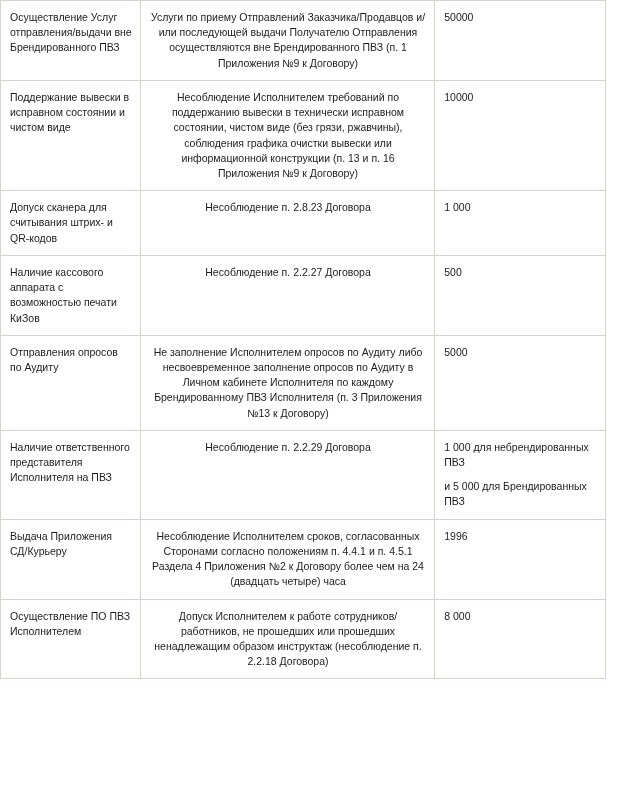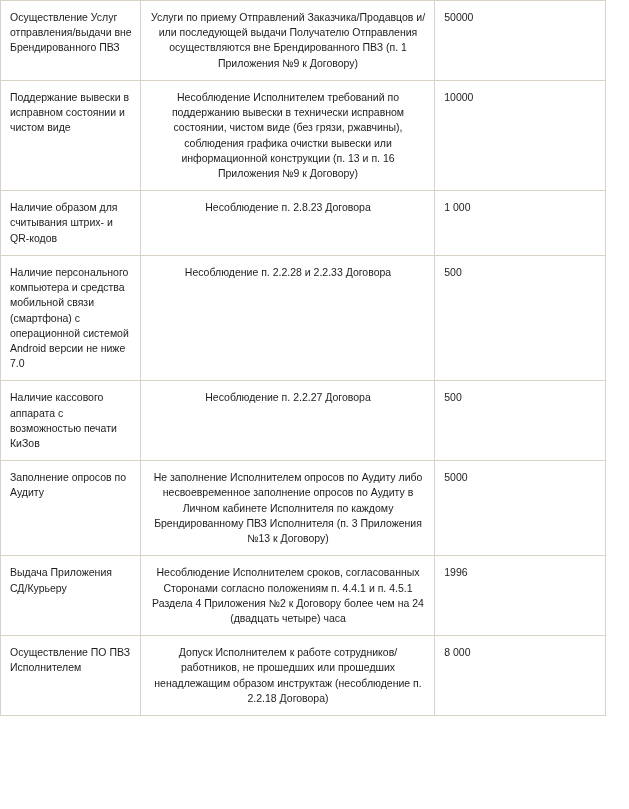--- a/index.html
+++ b/index.html
@@ -65,60 +65,61 @@
       </td>
       <td class="col-b">
         <p class="cell-p">Несоблюдение Исполнителем требований по поддержанию вывески в технически исправном состоянии, чистом виде (без грязи, ржавчины), соблюдения графика очистки вывески или информационной конструкции (п. 13 и п. 16 Приложения №9 к Договору)</p>
       </td>
       <td class="col-c">
         <p class="cell-p">10000</p>
       </td>
     </tr>
     <tr>
       <td class="col-a">
-        <p class="cell-p">Наличие образом для считывания штрих- и QR-кодов</p>
+        <p class="cell-p">Допуск сканера для считывания штрих- и QR-кодов</p>
       </td>
       <td class="col-b">
         <p class="cell-p">Несоблюдение п. 2.8.23 Договора</p>
       </td>
       <td class="col-c">
         <p class="cell-p">1 000</p>
-      </td>
-    </tr>
-    <tr>
-      <td class="col-a">
-        <p class="cell-p">Наличие персонального компьютера и средства мобильной связи (смартфона) с операционной системой Android версии не ниже 7.0</p>
-      </td>
-      <td class="col-b">
-        <p class="cell-p">Несоблюдение п. 2.2.28 и 2.2.33 Договора</p>
-      </td>
-      <td class="col-c">
-        <p class="cell-p">500</p>
       </td>
     </tr>
     <tr>
       <td class="col-a">
         <p class="cell-p">Наличие кассового аппарата с возможностью печати КиЗов</p>
       </td>
       <td class="col-b">
         <p class="cell-p">Несоблюдение п. 2.2.27 Договора</p>
       </td>
       <td class="col-c">
         <p class="cell-p">500</p>
       </td>
     </tr>
     <tr>
       <td class="col-a">
-        <p class="cell-p">Заполнение опросов по Аудиту</p>
+        <p class="cell-p">Отправления опросов по Аудиту</p>
       </td>
       <td class="col-b">
         <p class="cell-p">Не заполнение Исполнителем опросов по Аудиту либо несвоевременное заполнение опросов по Аудиту в Личном кабинете Исполнителя по каждому Брендированному ПВЗ Исполнителя (п. 3 Приложения №13 к Договору)</p>
       </td>
       <td class="col-c">
         <p class="cell-p">5000</p>
+      </td>
+    </tr>
+    <tr>
+      <td class="col-a">
+        <p class="cell-p">Наличие ответственного представителя Исполнителя на ПВЗ</p>
+      </td>
+      <td class="col-b">
+        <p class="cell-p">Несоблюдение п. 2.2.29 Договора</p>
+      </td>
+      <td class="col-c">
+        <p class="cell-p">1 000 для небрендированных ПВЗ</p>
+        <p class="cell-p">и 5 000 для Брендированных ПВЗ</p>
       </td>
     </tr>
     <tr>
       <td class="col-a">
         <p class="cell-p">Выдача Приложения СД/Курьеру</p>
       </td>
       <td class="col-b">
         <p class="cell-p">Несоблюдение Исполнителем сроков, согласованных Сторонами согласно положениям п. 4.4.1 и п. 4.5.1 Раздела 4 Приложения №2 к Договору более чем на 24 (двадцать четыре) часа</p>
       </td>
       <td class="col-c">

